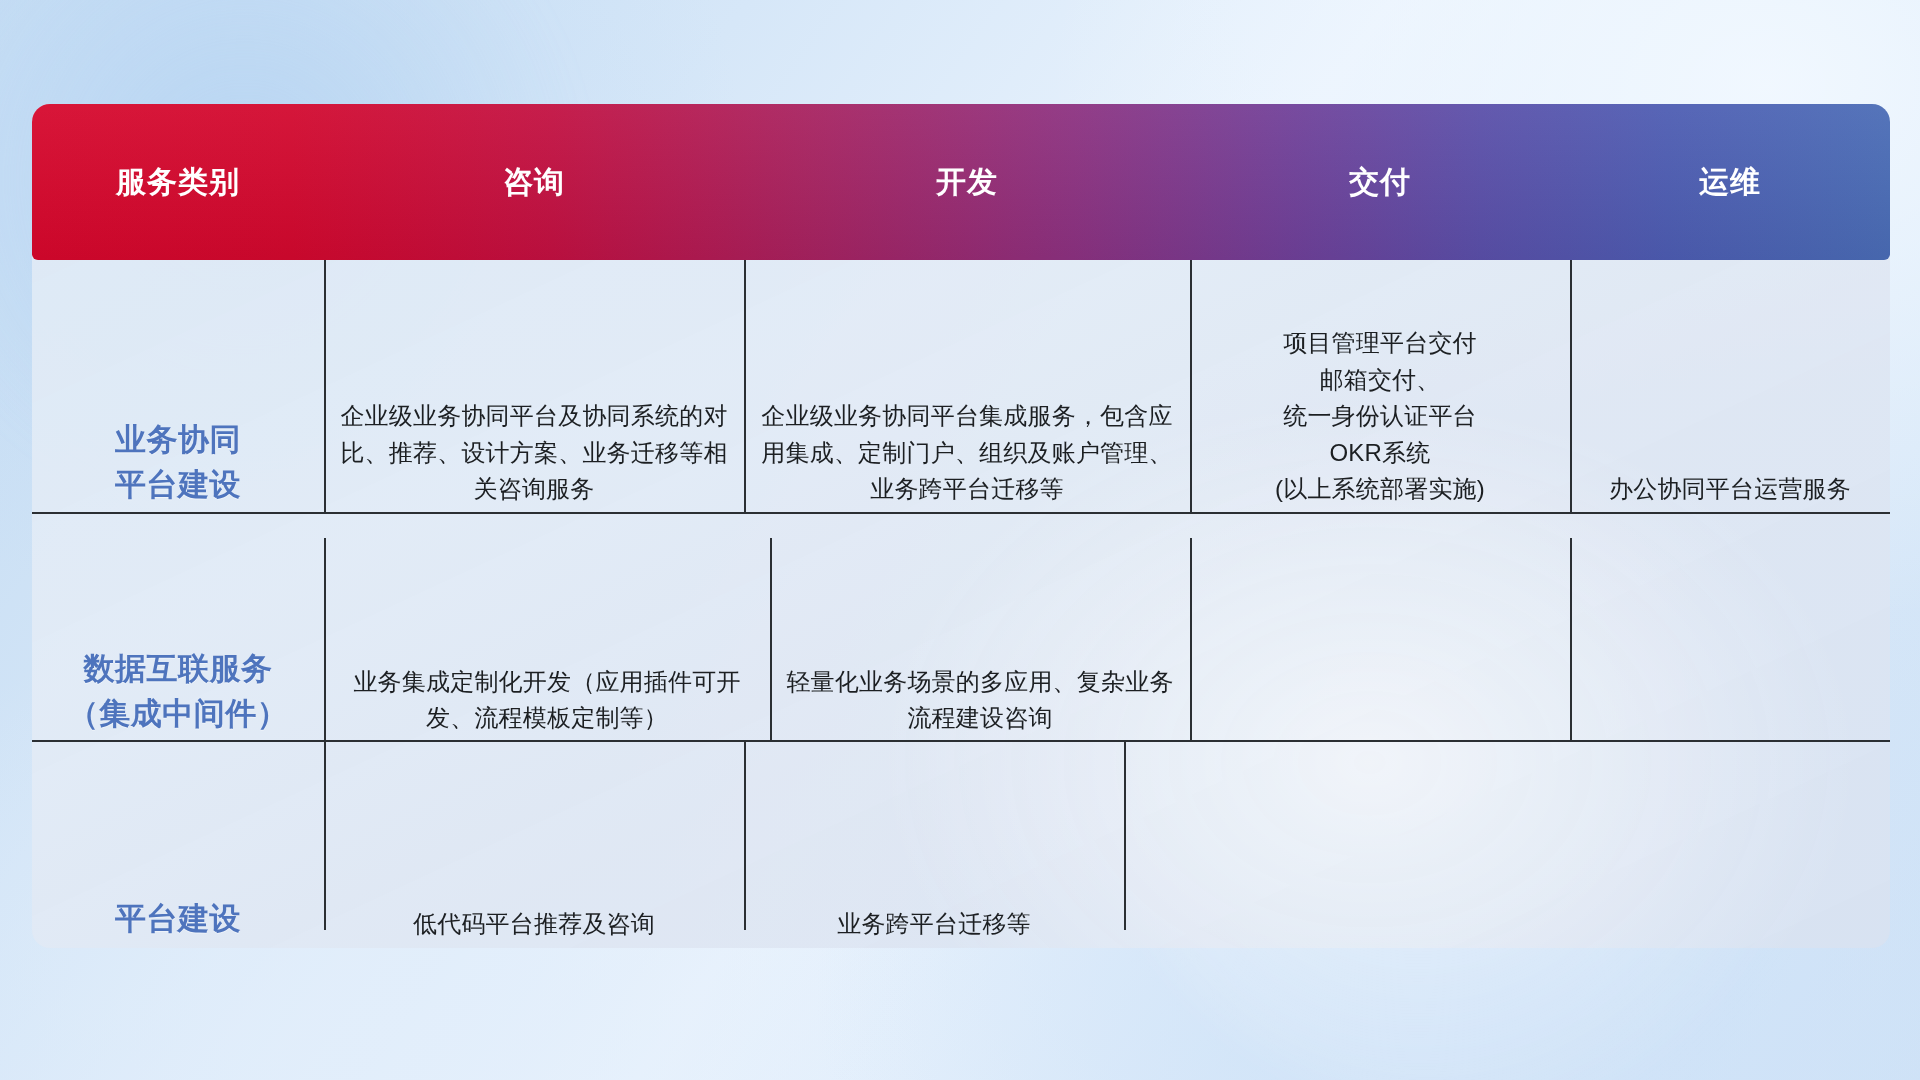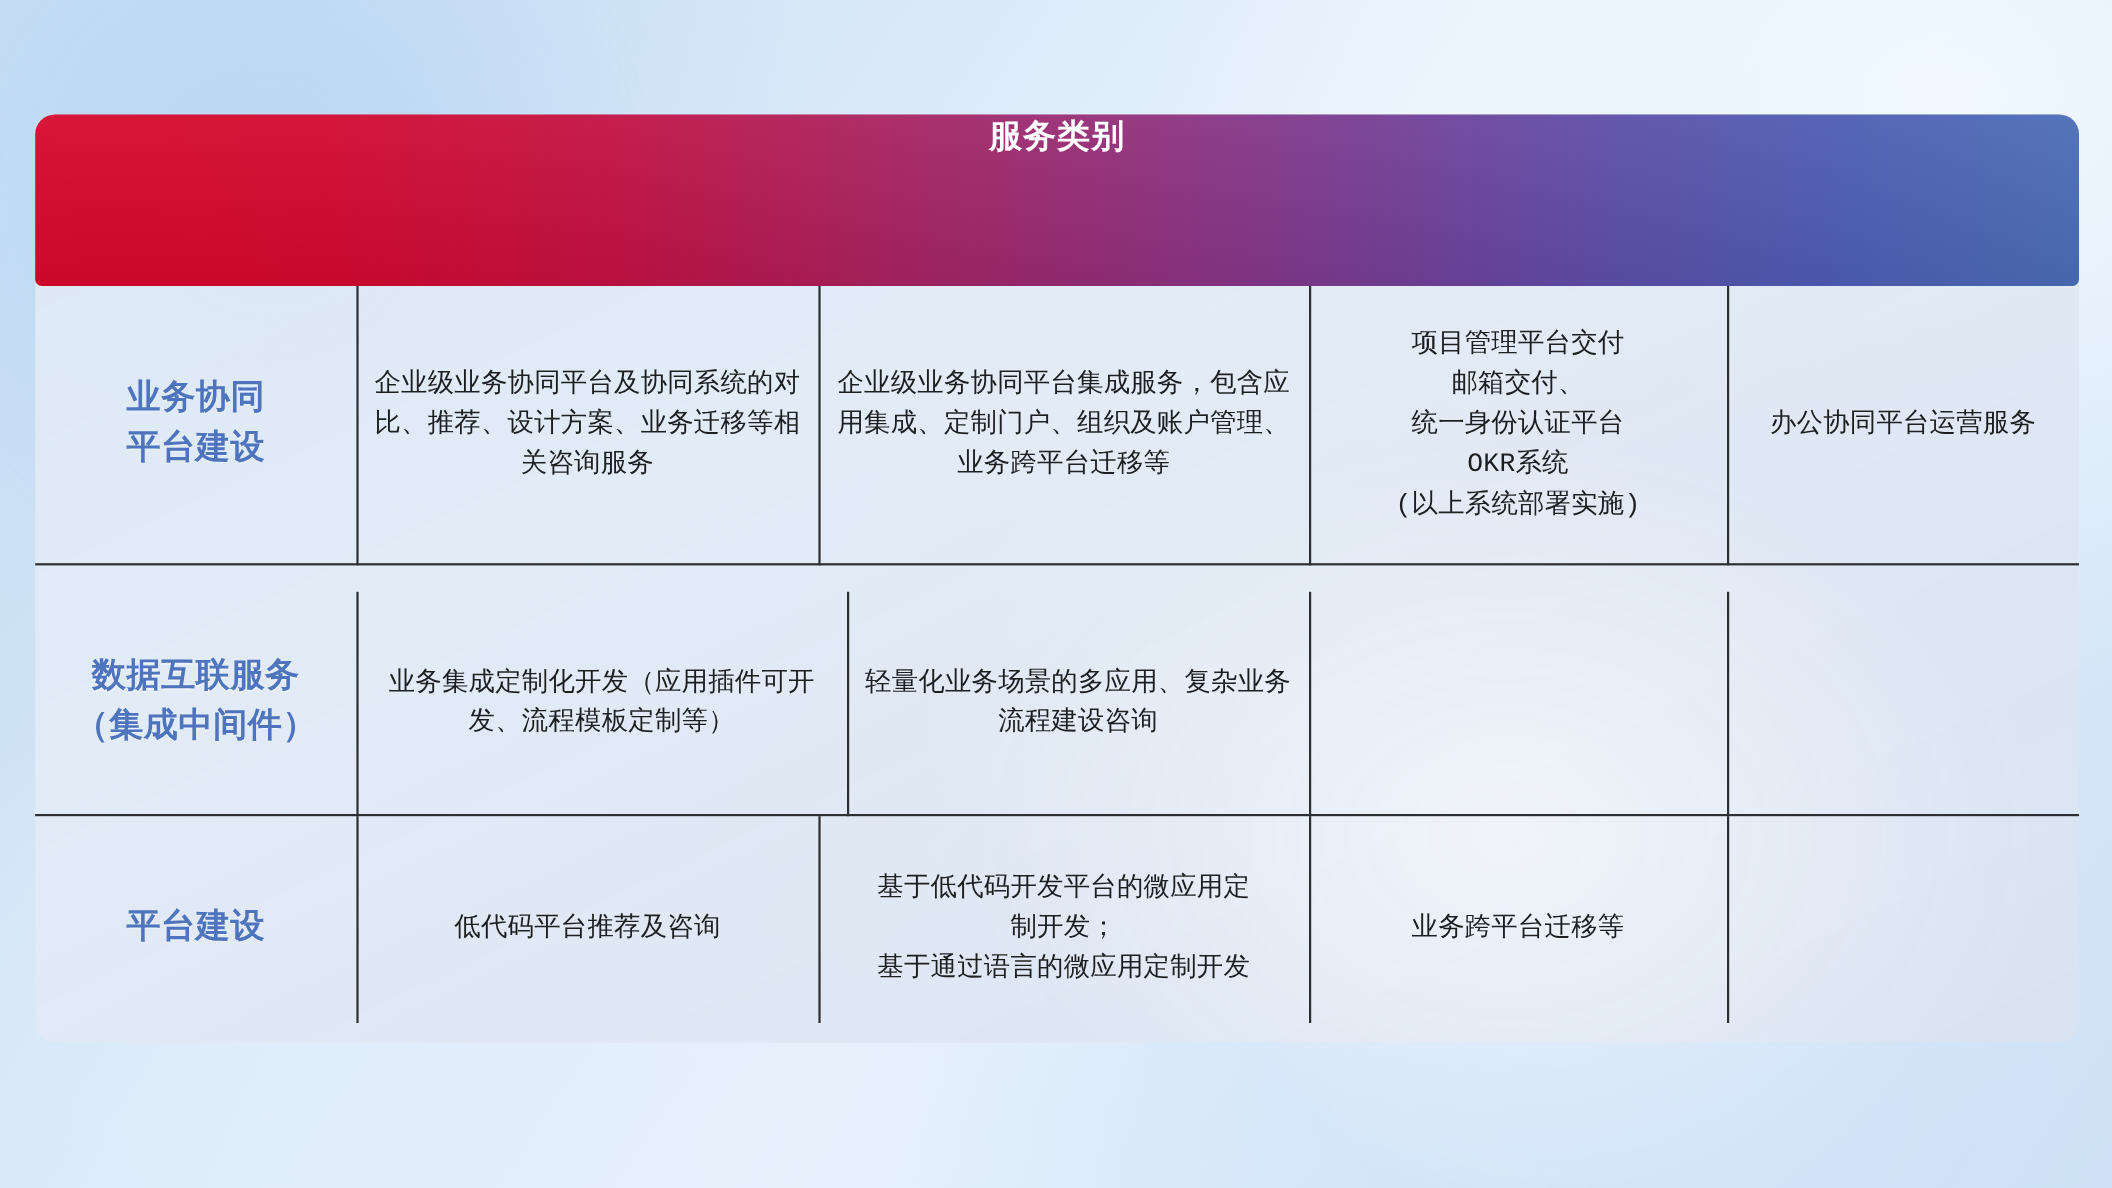--- a/index.html
+++ b/index.html
@@ -78,21 +78,20 @@
         #c21041 28%,
         #a72260 42%,
         #8c3180 56%,
         #6f4099 68%,
         #5a4fa9 78%,
         #4d5cb2 88%,
         #4a6cb6 100%);
     display: flex;
     align-items: center;
     overflow: hidden;
-    flex-direction: column;
   }
   #header-row::after {
     content: "";
     position: absolute;
     inset: 0;
     background: linear-gradient(180deg, rgba(255,255,255,0.06) 0%, rgba(0,0,0,0.05) 100%);
     pointer-events: none;
   }
 
   .hcell {
@@ -129,27 +128,26 @@
     position: absolute;
     left: 0;
     right: 0;
     bottom: 0;
     height: 2px;
     background: #2b2f33;
   }
 
   .cell {
     display: flex;
-    align-items: center;
+    align-items: flex-end;
     justify-content: center;
     text-align: center;
     position: relative;
     box-sizing: border-box;
     padding: 6px 12px;
-    font-family: Liberation Mono, monospace;
   }
   .cell.vline::before {
     content: "";
     position: absolute;
     left: 0;
     top: 0;
     bottom: 0;
     width: 2px;
     background: #2b2f33;
   }
@@ -236,23 +234,20 @@
       </div>
     </div>
 
     <div class="trow r3">
       <div class="cell c0">
         <span class="cat-label">平台建设</span>
       </div>
       <div class="cell c1 vline">
         <span class="body-text">低代码平台推荐及咨询</span>
       </div>
-      <div class="cell c2 vline">
-        <span class="body-text">基于低代码开发平台的微应用定<br>制开发；<br>基于通过语言的微应用定制开发</span>
-      </div>
       <div class="cell c3 vline">
         <span class="body-text">业务跨平台迁移等</span>
       </div>
       <div class="cell c4 vline">
         <span class="body-text"></span>
       </div>
     </div>
 
   </div>
 </div>

